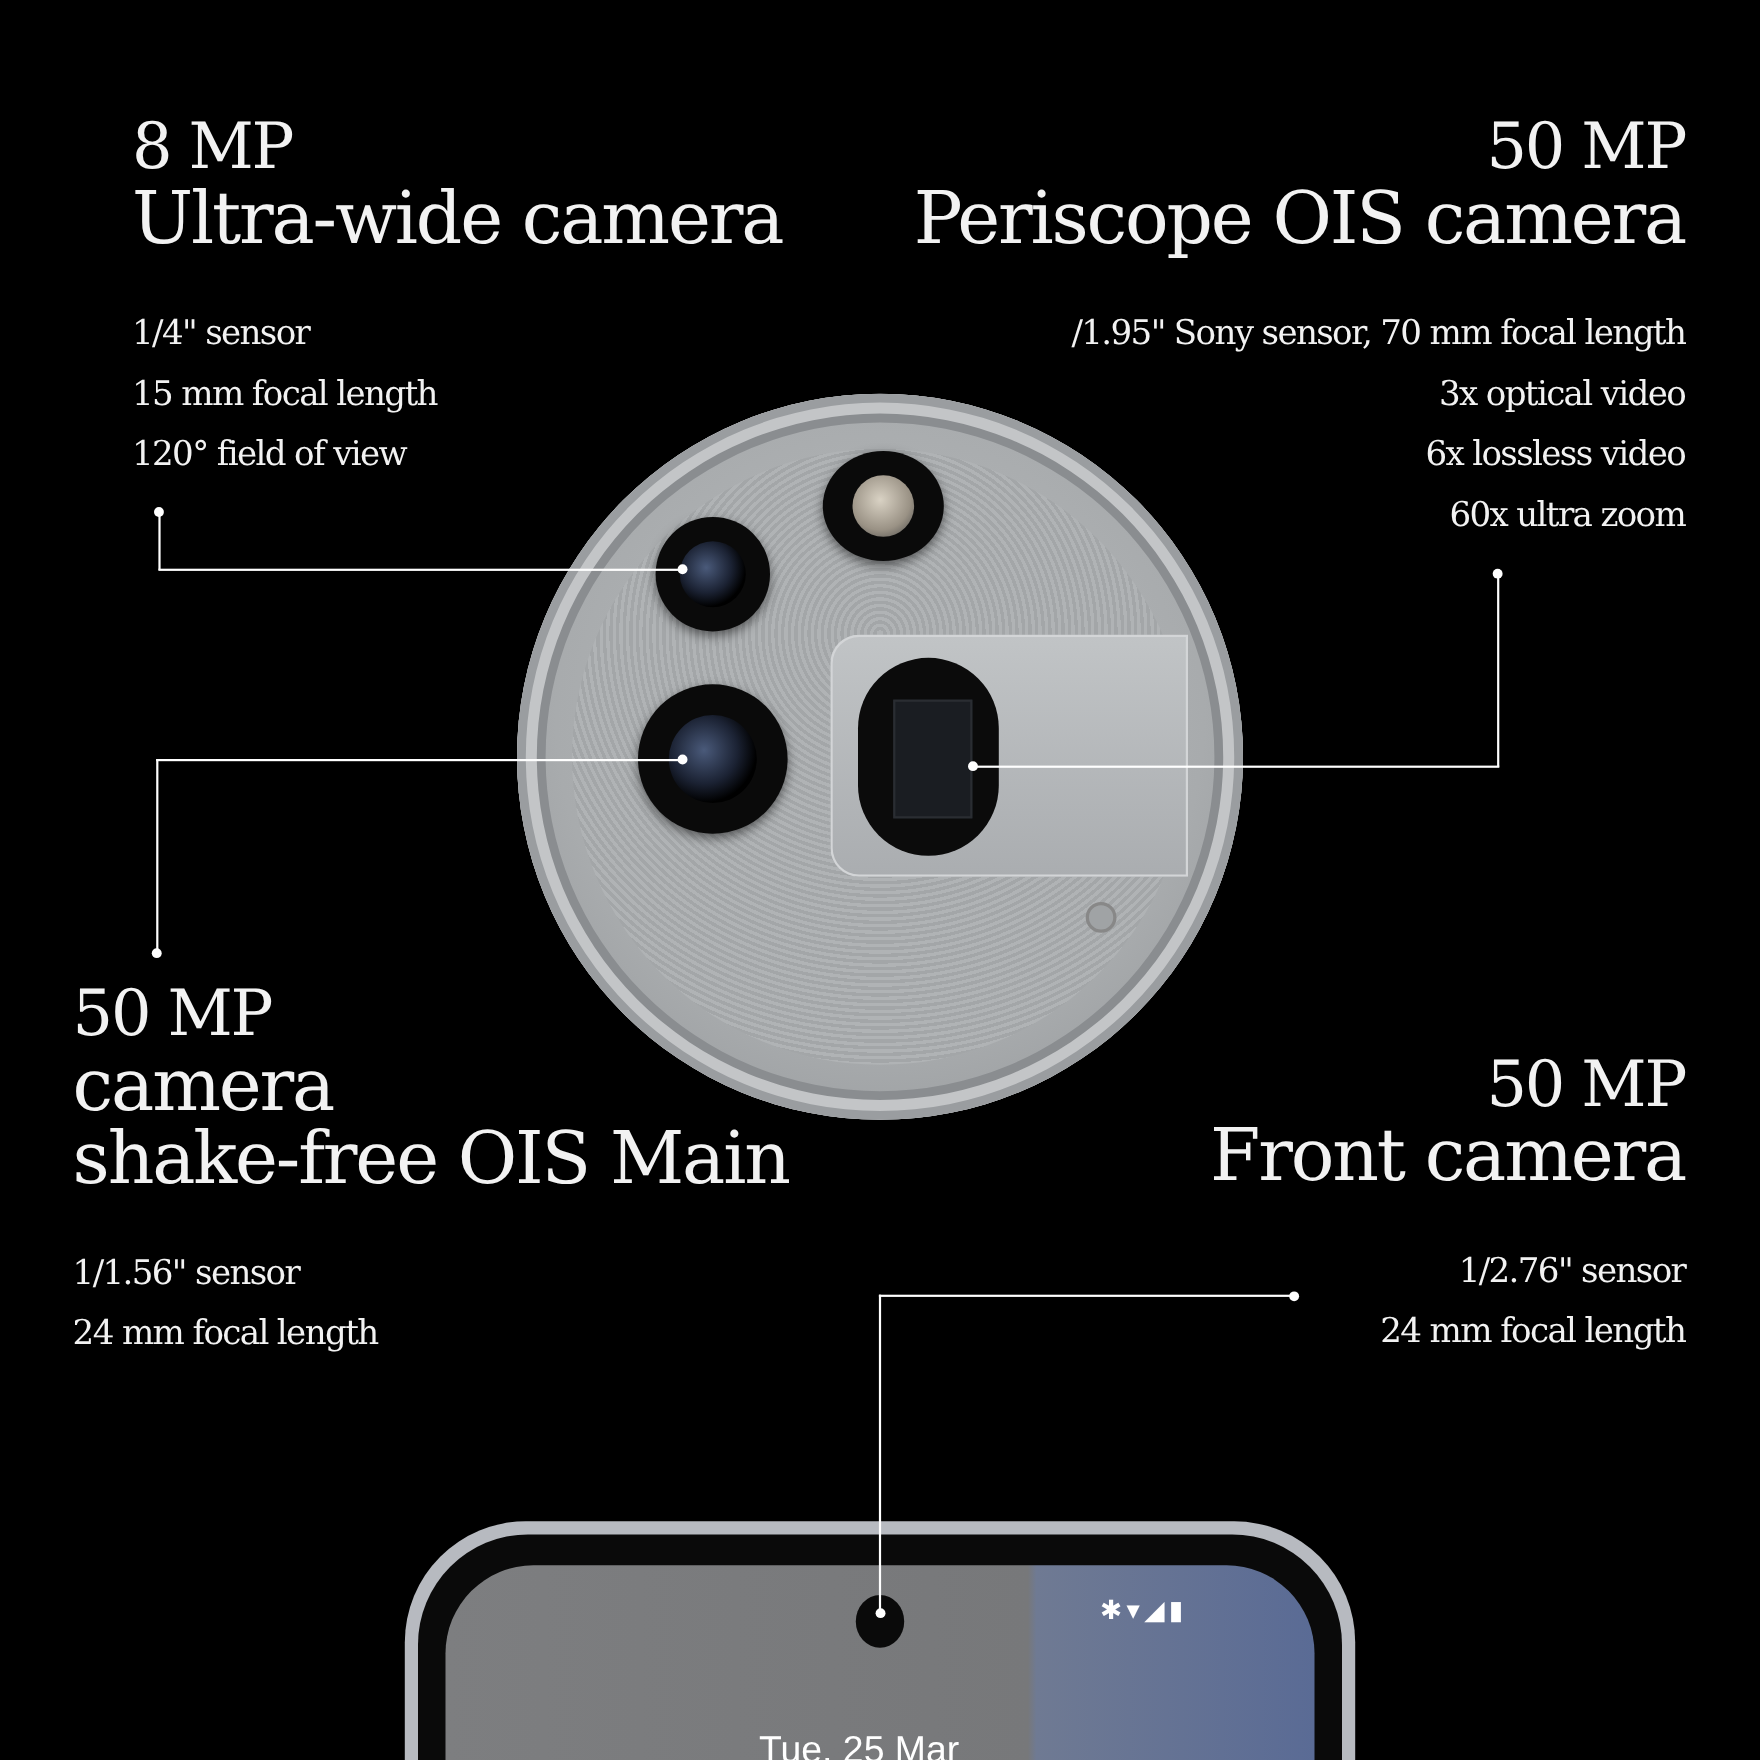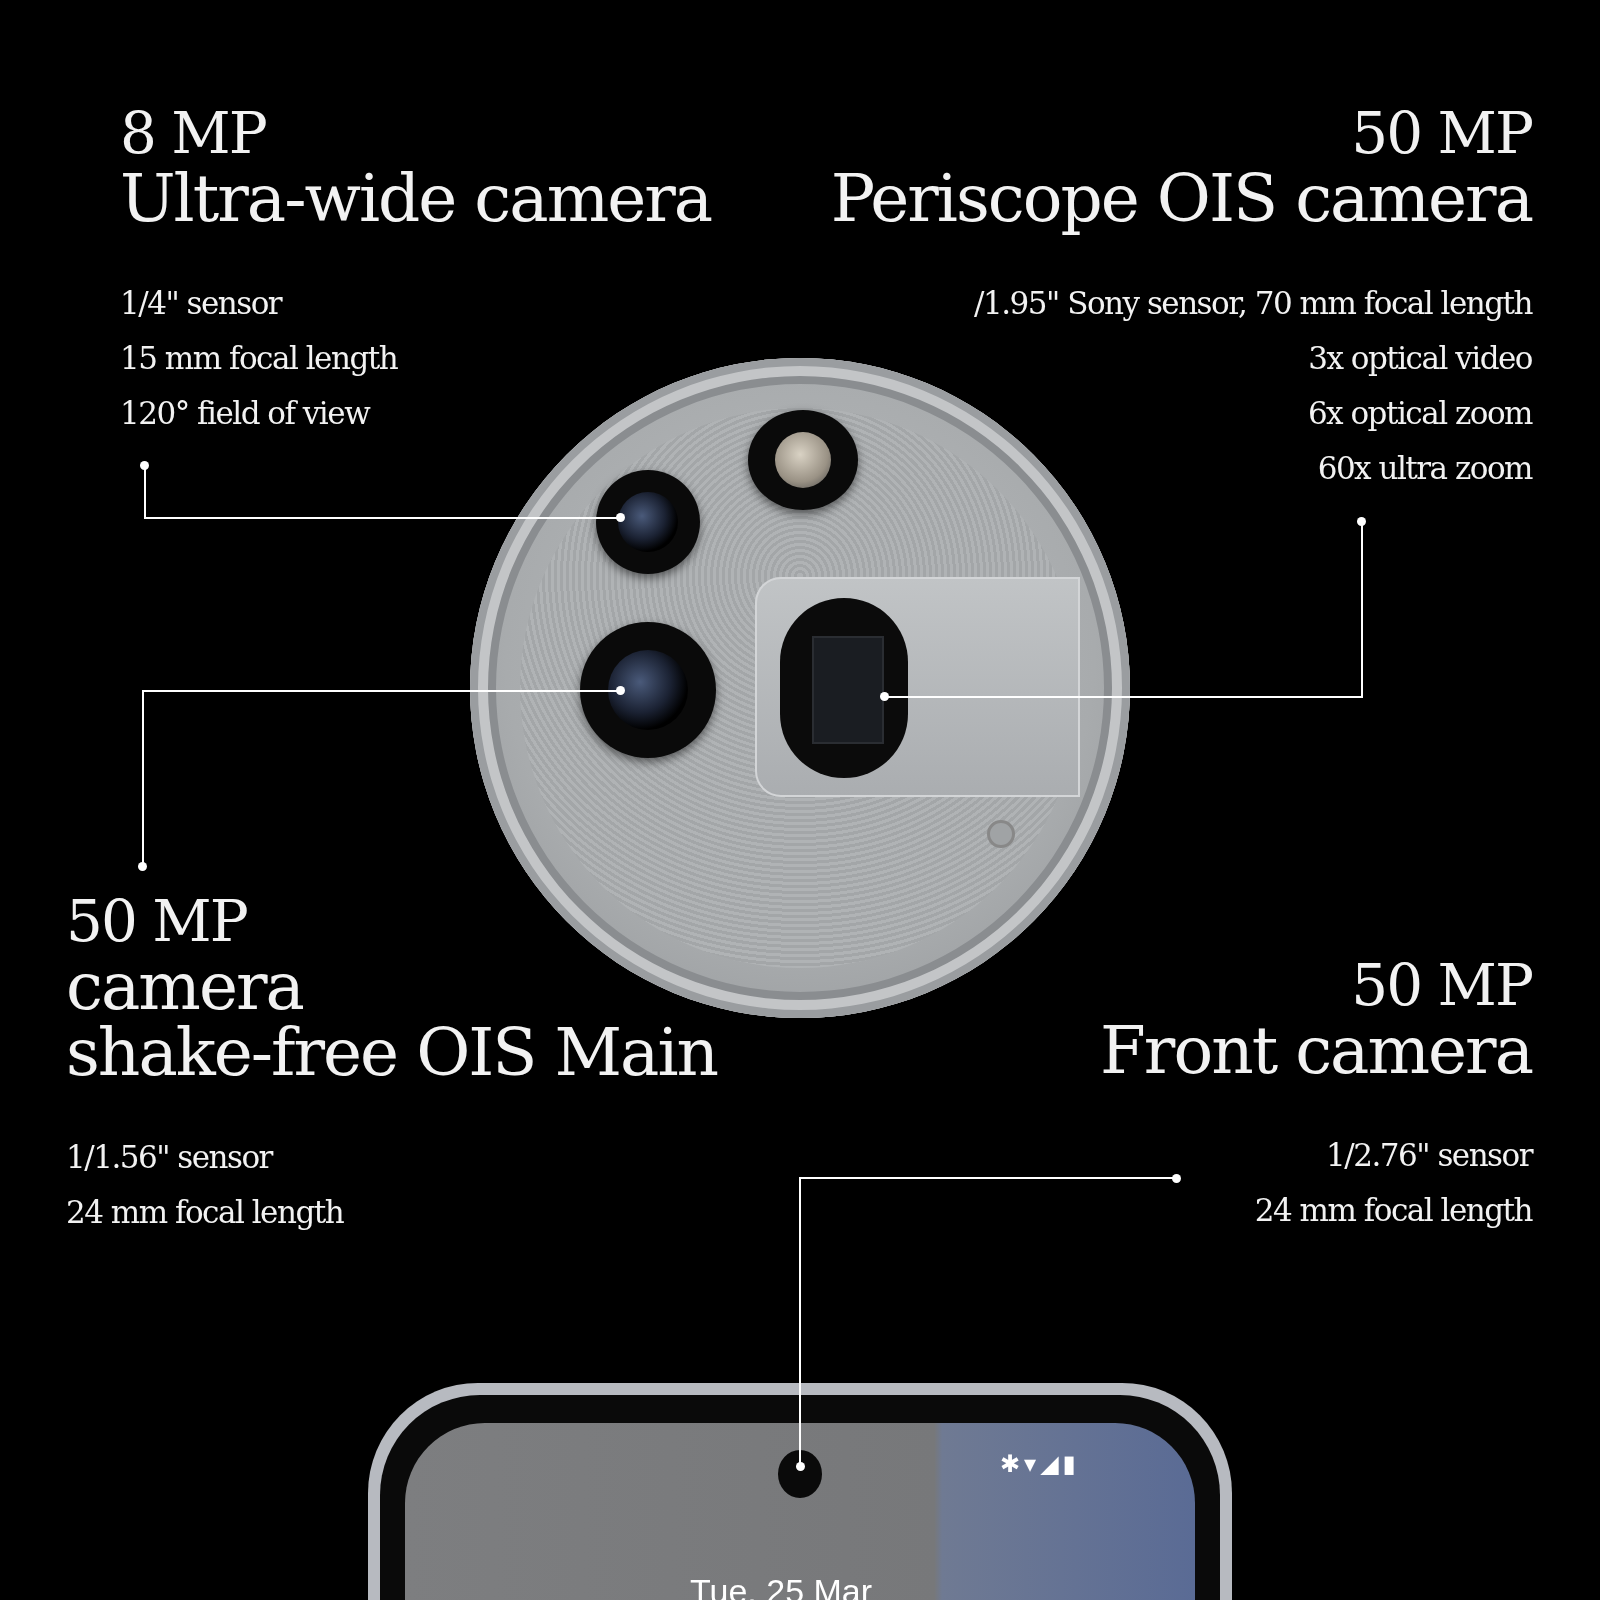--- a/index.html
+++ b/index.html
@@ -45,21 +45,21 @@
     <div>120° field of view</div>
   </div>
 </div>
 
 <div class="block right" style="right:68px;top:100px;">
   <div class="mp">50 MP</div>
   <div class="title">Periscope OIS camera</div>
   <div class="specs">
     <div>/1.95" Sony sensor, 70 mm focal length</div>
     <div>3x optical video</div>
-    <div>6x optical zoom</div>
+    <div>6x lossless video</div>
     <div>60x ultra zoom</div>
   </div>
 </div>
 
 <div class="block" style="left:66px;top:888px;">
   <div class="mp">50 MP</div>
   <div class="title">camera</div>
   <div class="title">shake-free OIS Main</div>
   <div class="specs">
     <div>1/1.56" sensor</div>

